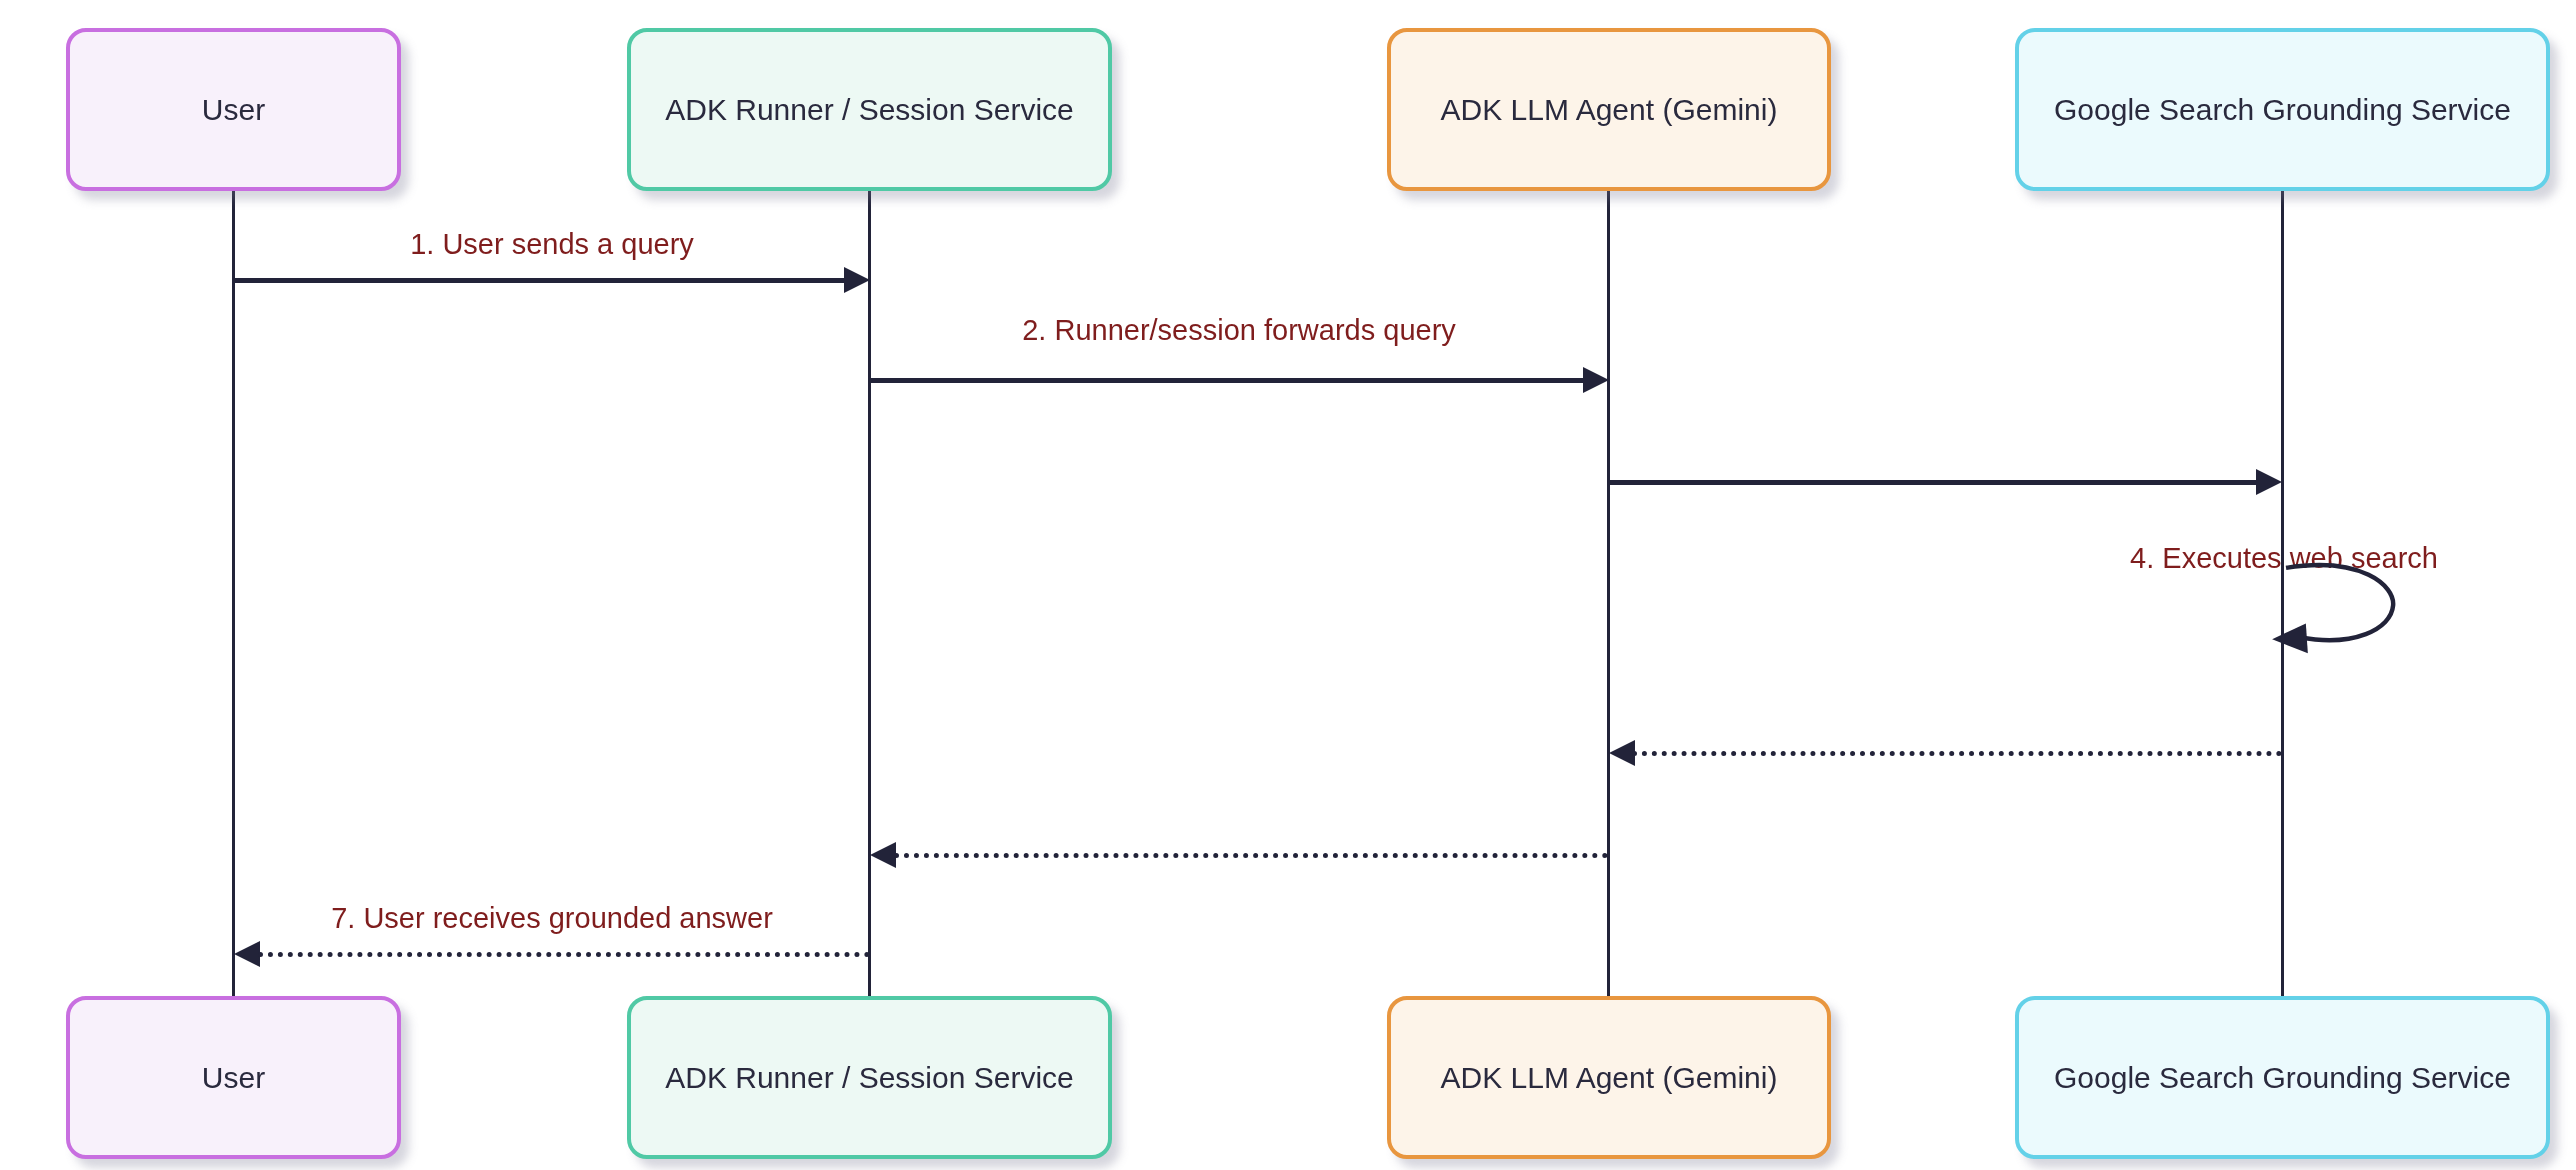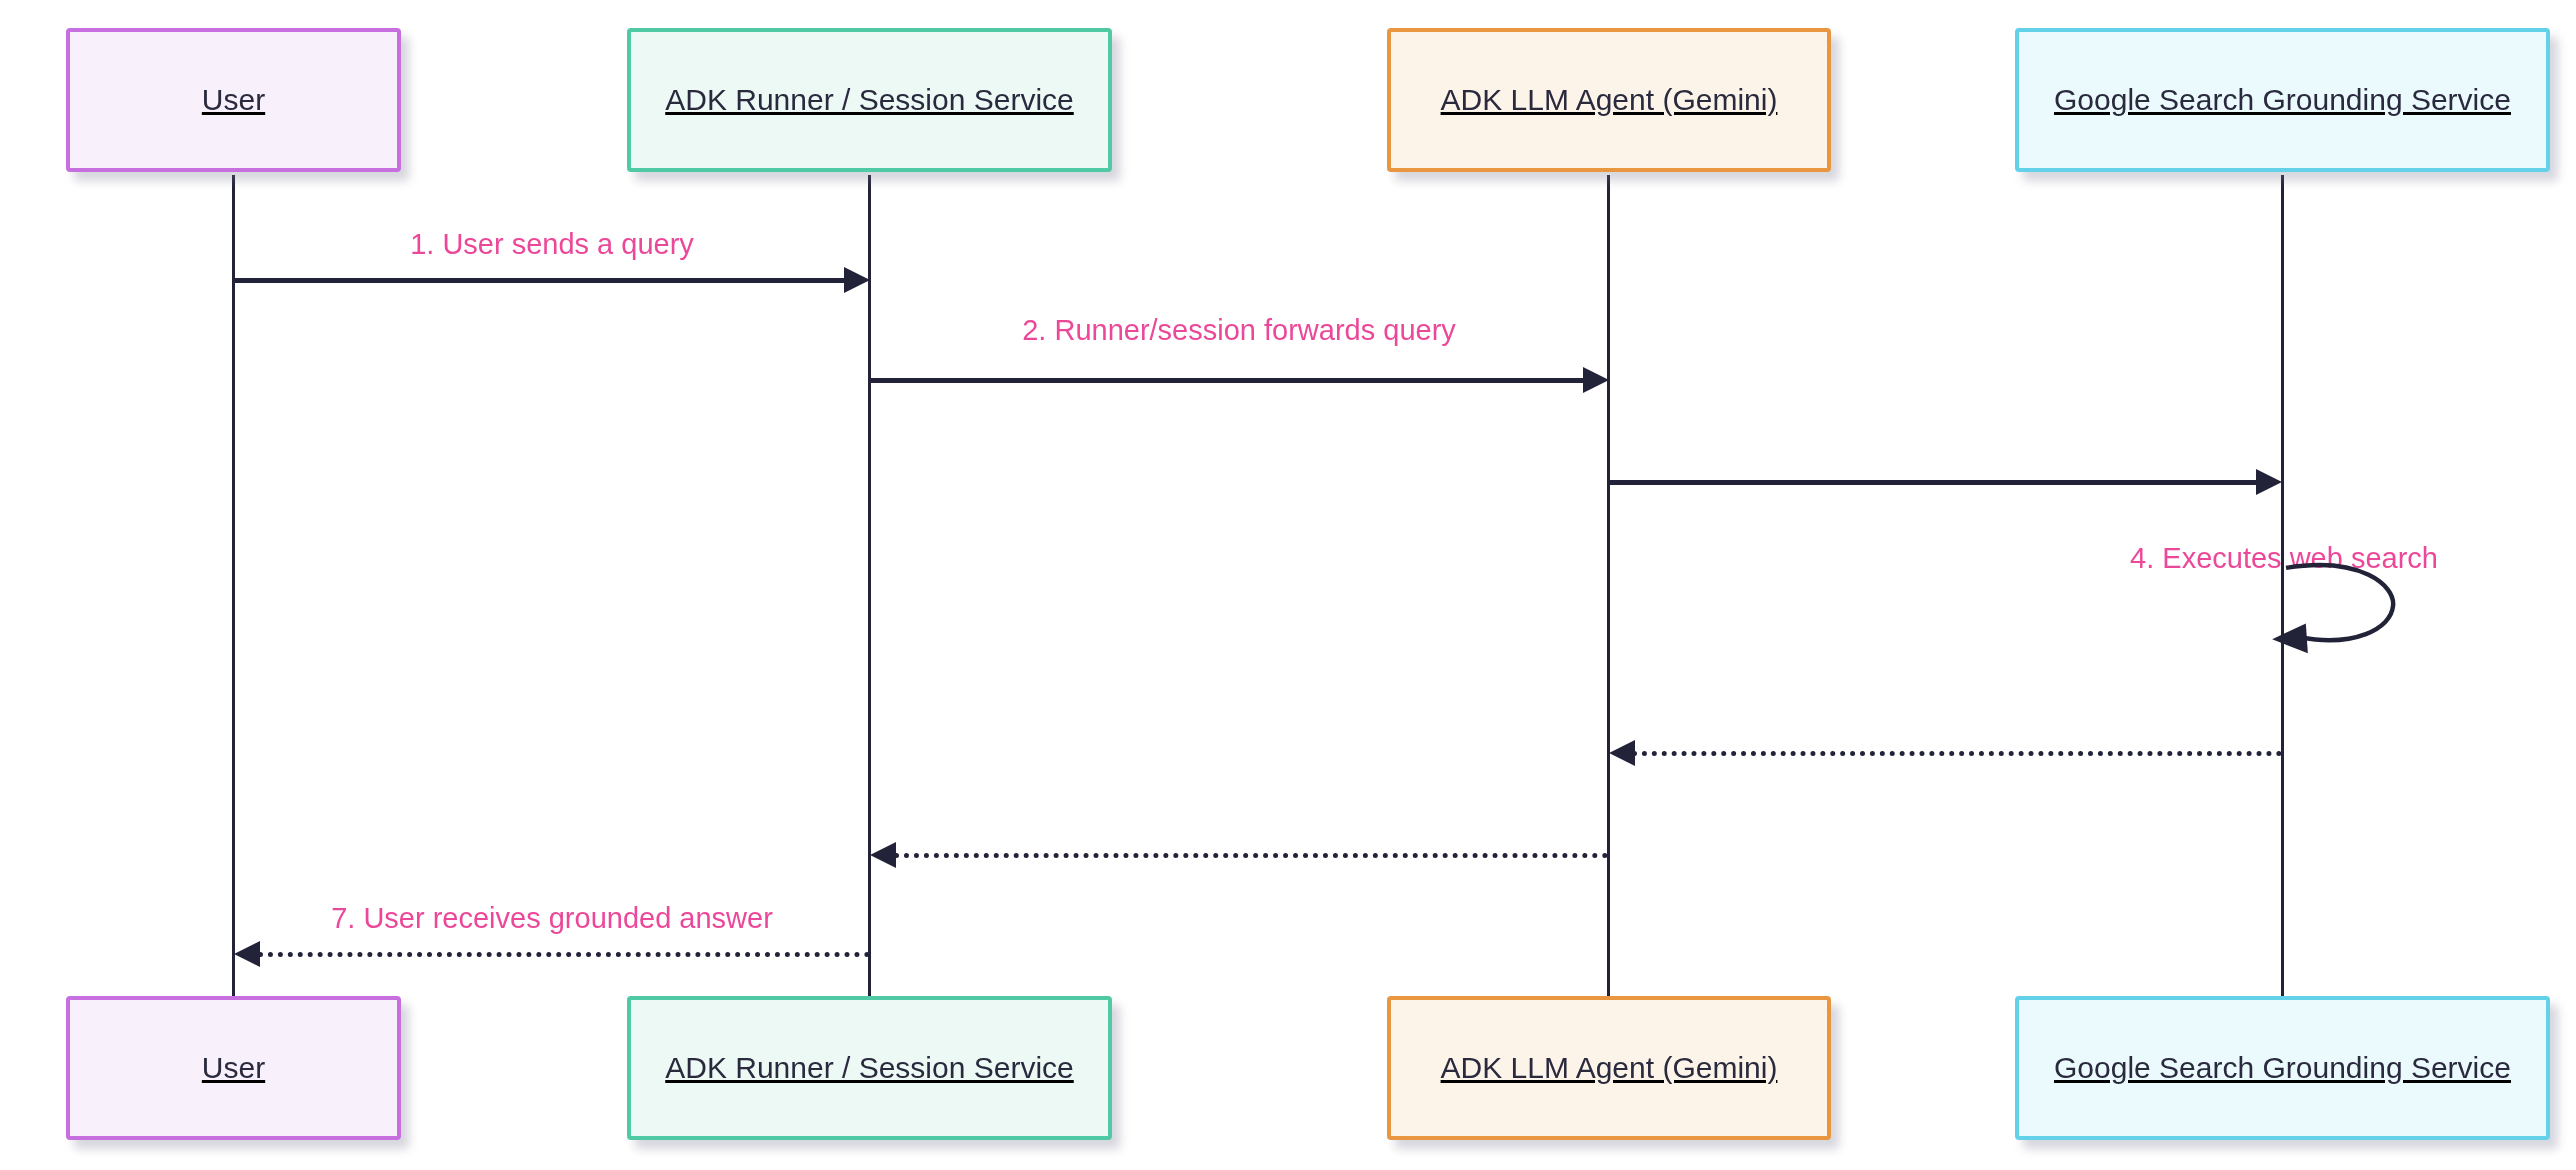--- a/index.html
+++ b/index.html
@@ -10,48 +10,47 @@
   }
   .canvas {
     position: relative;
     width: 2576px;
     height: 1171px;
     background: #ffffff;
     overflow: hidden;
   }
   .actor {
     position: absolute;
-    height: 144px;
+    height: 163px;
     border: 4px solid #999;
-    border-radius: 4px;
+    border-radius: 20px;
     box-shadow: 8px 9px 10px rgba(120,120,145,0.30);
     display: flex;
     align-items: center;
     justify-content: center;
     box-sizing: border-box;
-    text-decoration: underline;
   }
   .actor.top { top: 28px; }
   .actor.bottom { top: 996px; }
   .actor-label {
     font-size: 30px;
     color: #2a2a3e;
     white-space: nowrap;
   }
   .lifeline {
     position: absolute;
     top: 175px;
     height: 822px;
     width: 3px;
   }
   .msg-label {
     position: absolute;
     transform: translateX(-50%);
     font-size: 29px;
-    color: #ec4899;
+    color: #7f1d1d;
     white-space: nowrap;
   }
   .msg-line {
     position: absolute;
     height: 0;
     border-top-width: 5px;
   }
   .msg-line.solid { border-top-style: solid; }
   .msg-line.dotted { border-top-style: dotted; }
   .arrow-right {

